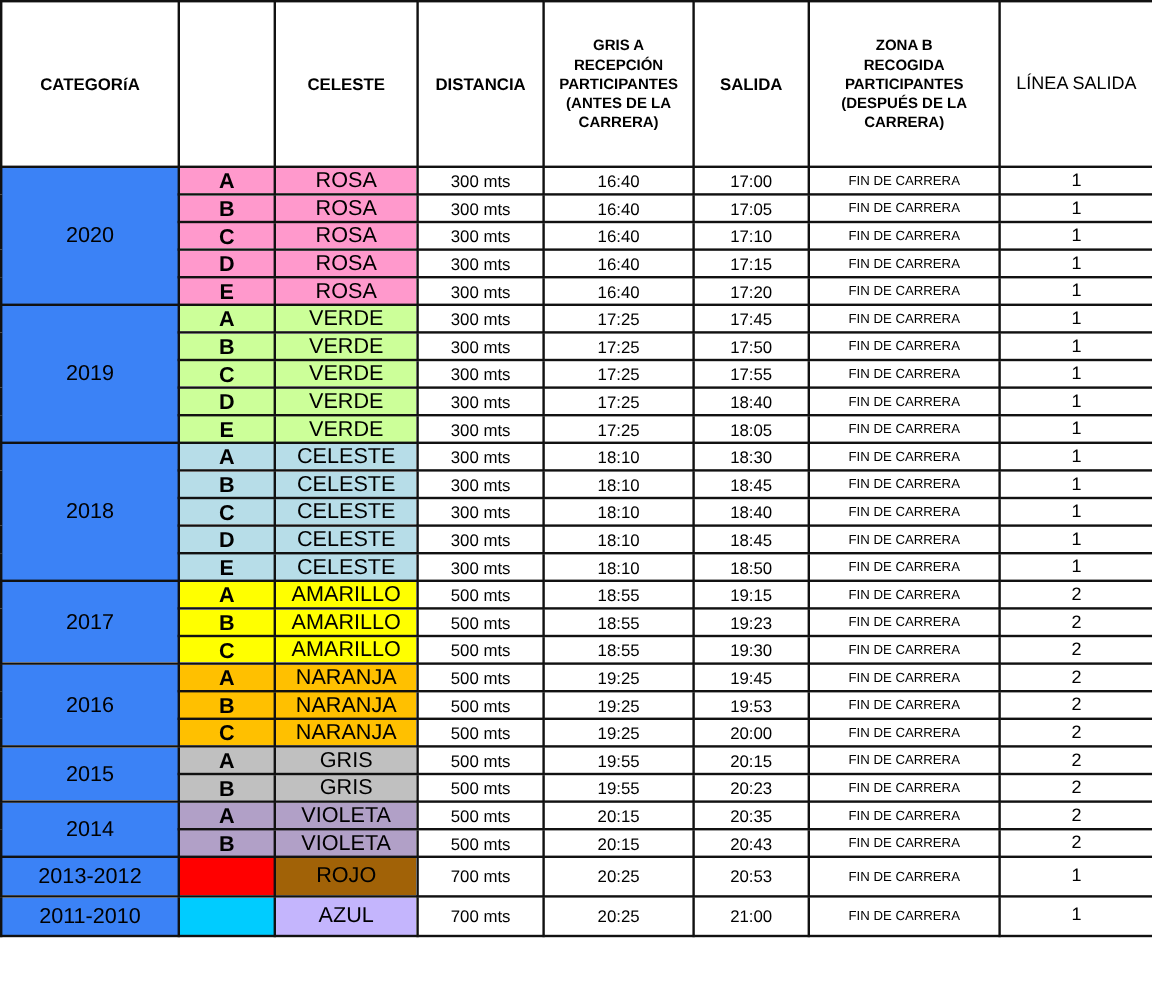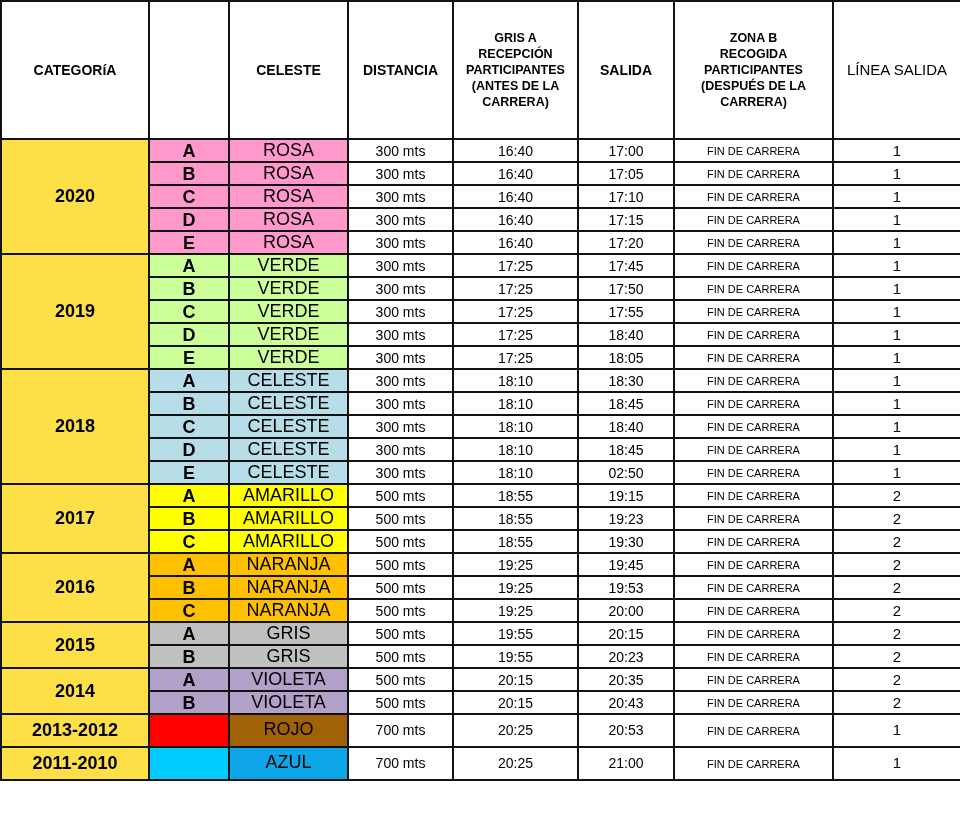--- a/index.html
+++ b/index.html
@@ -25,21 +25,21 @@
     font-weight: bold;
     font-size: 14px;
     line-height: 16px;
     white-space: normal;
     background: #fff;
   }
   thead th.small { font-size: 12.5px; line-height: 16px; }
   thead th.plain { font-weight: normal; font-size: 15px; }
   tbody td { height: 21px; font-size: 14px; }
   tbody tr.tall td { height: 29px; }
-  td.year { font-weight: bold; font-size: 18px; background: #fde047; }
+  td.year { font-weight: normal; font-size: 18px; background: #3b82f6; }
   td.letter { font-weight: bold; font-size: 18px; line-height: 18px; vertical-align: top; }
   td.dorsal { font-size: 18px; vertical-align: bottom; padding-bottom: 1px; }
   td.dist, td.time { font-size: 14px; vertical-align: bottom; padding-bottom: 1px; }
   td.fin { font-size: 11px; vertical-align: top; padding-top: 3px; }
   td.line { font-size: 15px; vertical-align: bottom; padding-bottom: 1px; }
   tr.tall td.dorsal, tr.tall td.dist, tr.tall td.time, tr.tall td.line { padding-bottom: 2px; }
 </style>
 </head>
 <body>
 
@@ -206,21 +206,21 @@
         <td class="time">18:10</td>
         <td class="time">18:45</td>
         <td class="fin">FIN DE CARRERA</td>
         <td class="line">1</td>
       </tr>
       <tr>
         <td class="letter" style="background: rgb(183, 221, 232);">E</td>
         <td class="dorsal" style="background: rgb(183, 221, 232);">CELESTE</td>
         <td class="dist">300 mts</td>
         <td class="time">18:10</td>
-        <td class="time">02:50</td>
+        <td class="time">18:50</td>
         <td class="fin">FIN DE CARRERA</td>
         <td class="line">1</td>
       </tr>
       <tr>
         <td class="year" rowspan="3">2017</td>
         <td class="letter" style="background: rgb(255, 255, 0);">A</td>
         <td class="dorsal" style="background: rgb(255, 255, 0);">AMARILLO</td>
         <td class="dist">500 mts</td>
         <td class="time">18:55</td>
         <td class="time">19:15</td>
@@ -317,21 +317,21 @@
         <td class="dorsal" style="background: #a16207;">ROJO</td>
         <td class="dist">700 mts</td>
         <td class="time">20:25</td>
         <td class="time">20:53</td>
         <td class="fin">FIN DE CARRERA</td>
         <td class="line">1</td>
       </tr>
       <tr class="tall">
         <td class="year" rowspan="1">2011-2010</td>
         <td class="letter" style="background: rgb(0, 204, 255);"></td>
-        <td class="dorsal" style="background: #0ea5e9;">AZUL</td>
+        <td class="dorsal" style="background: #c4b5fd;">AZUL</td>
         <td class="dist">700 mts</td>
         <td class="time">20:25</td>
         <td class="time">21:00</td>
         <td class="fin">FIN DE CARRERA</td>
         <td class="line">1</td>
       </tr>
     </tbody>
 </table>
 
 </body></html>

